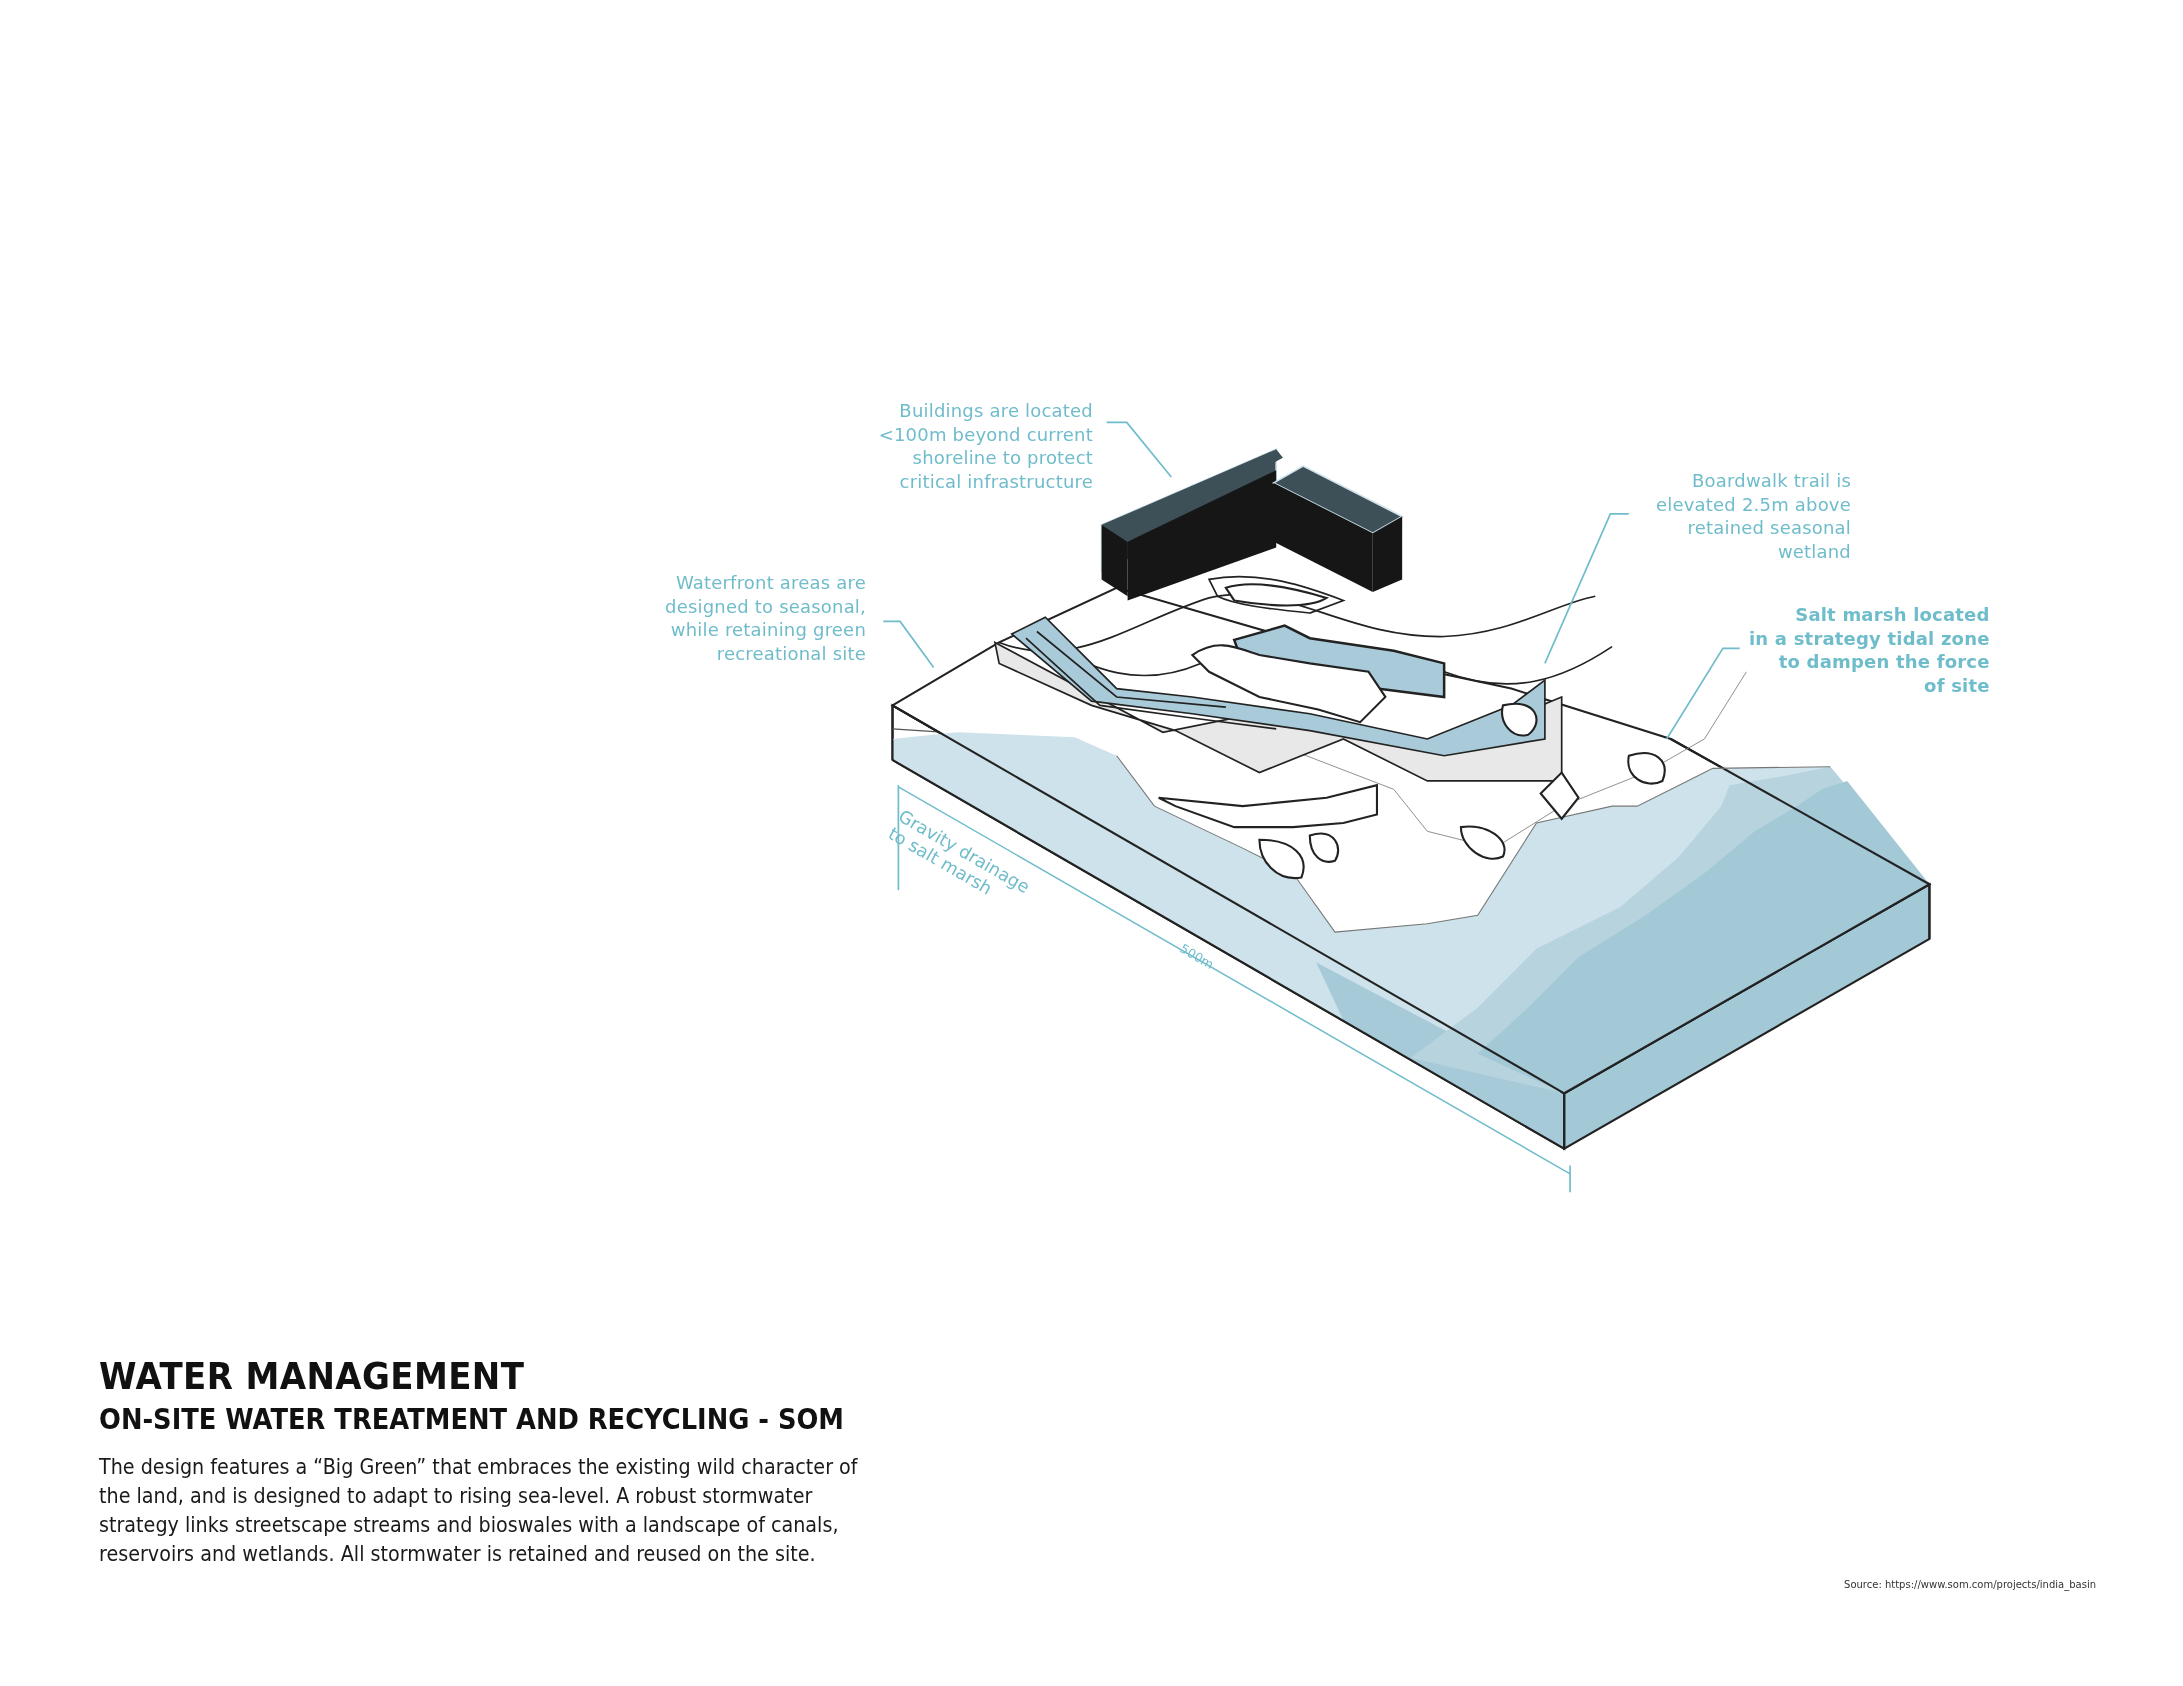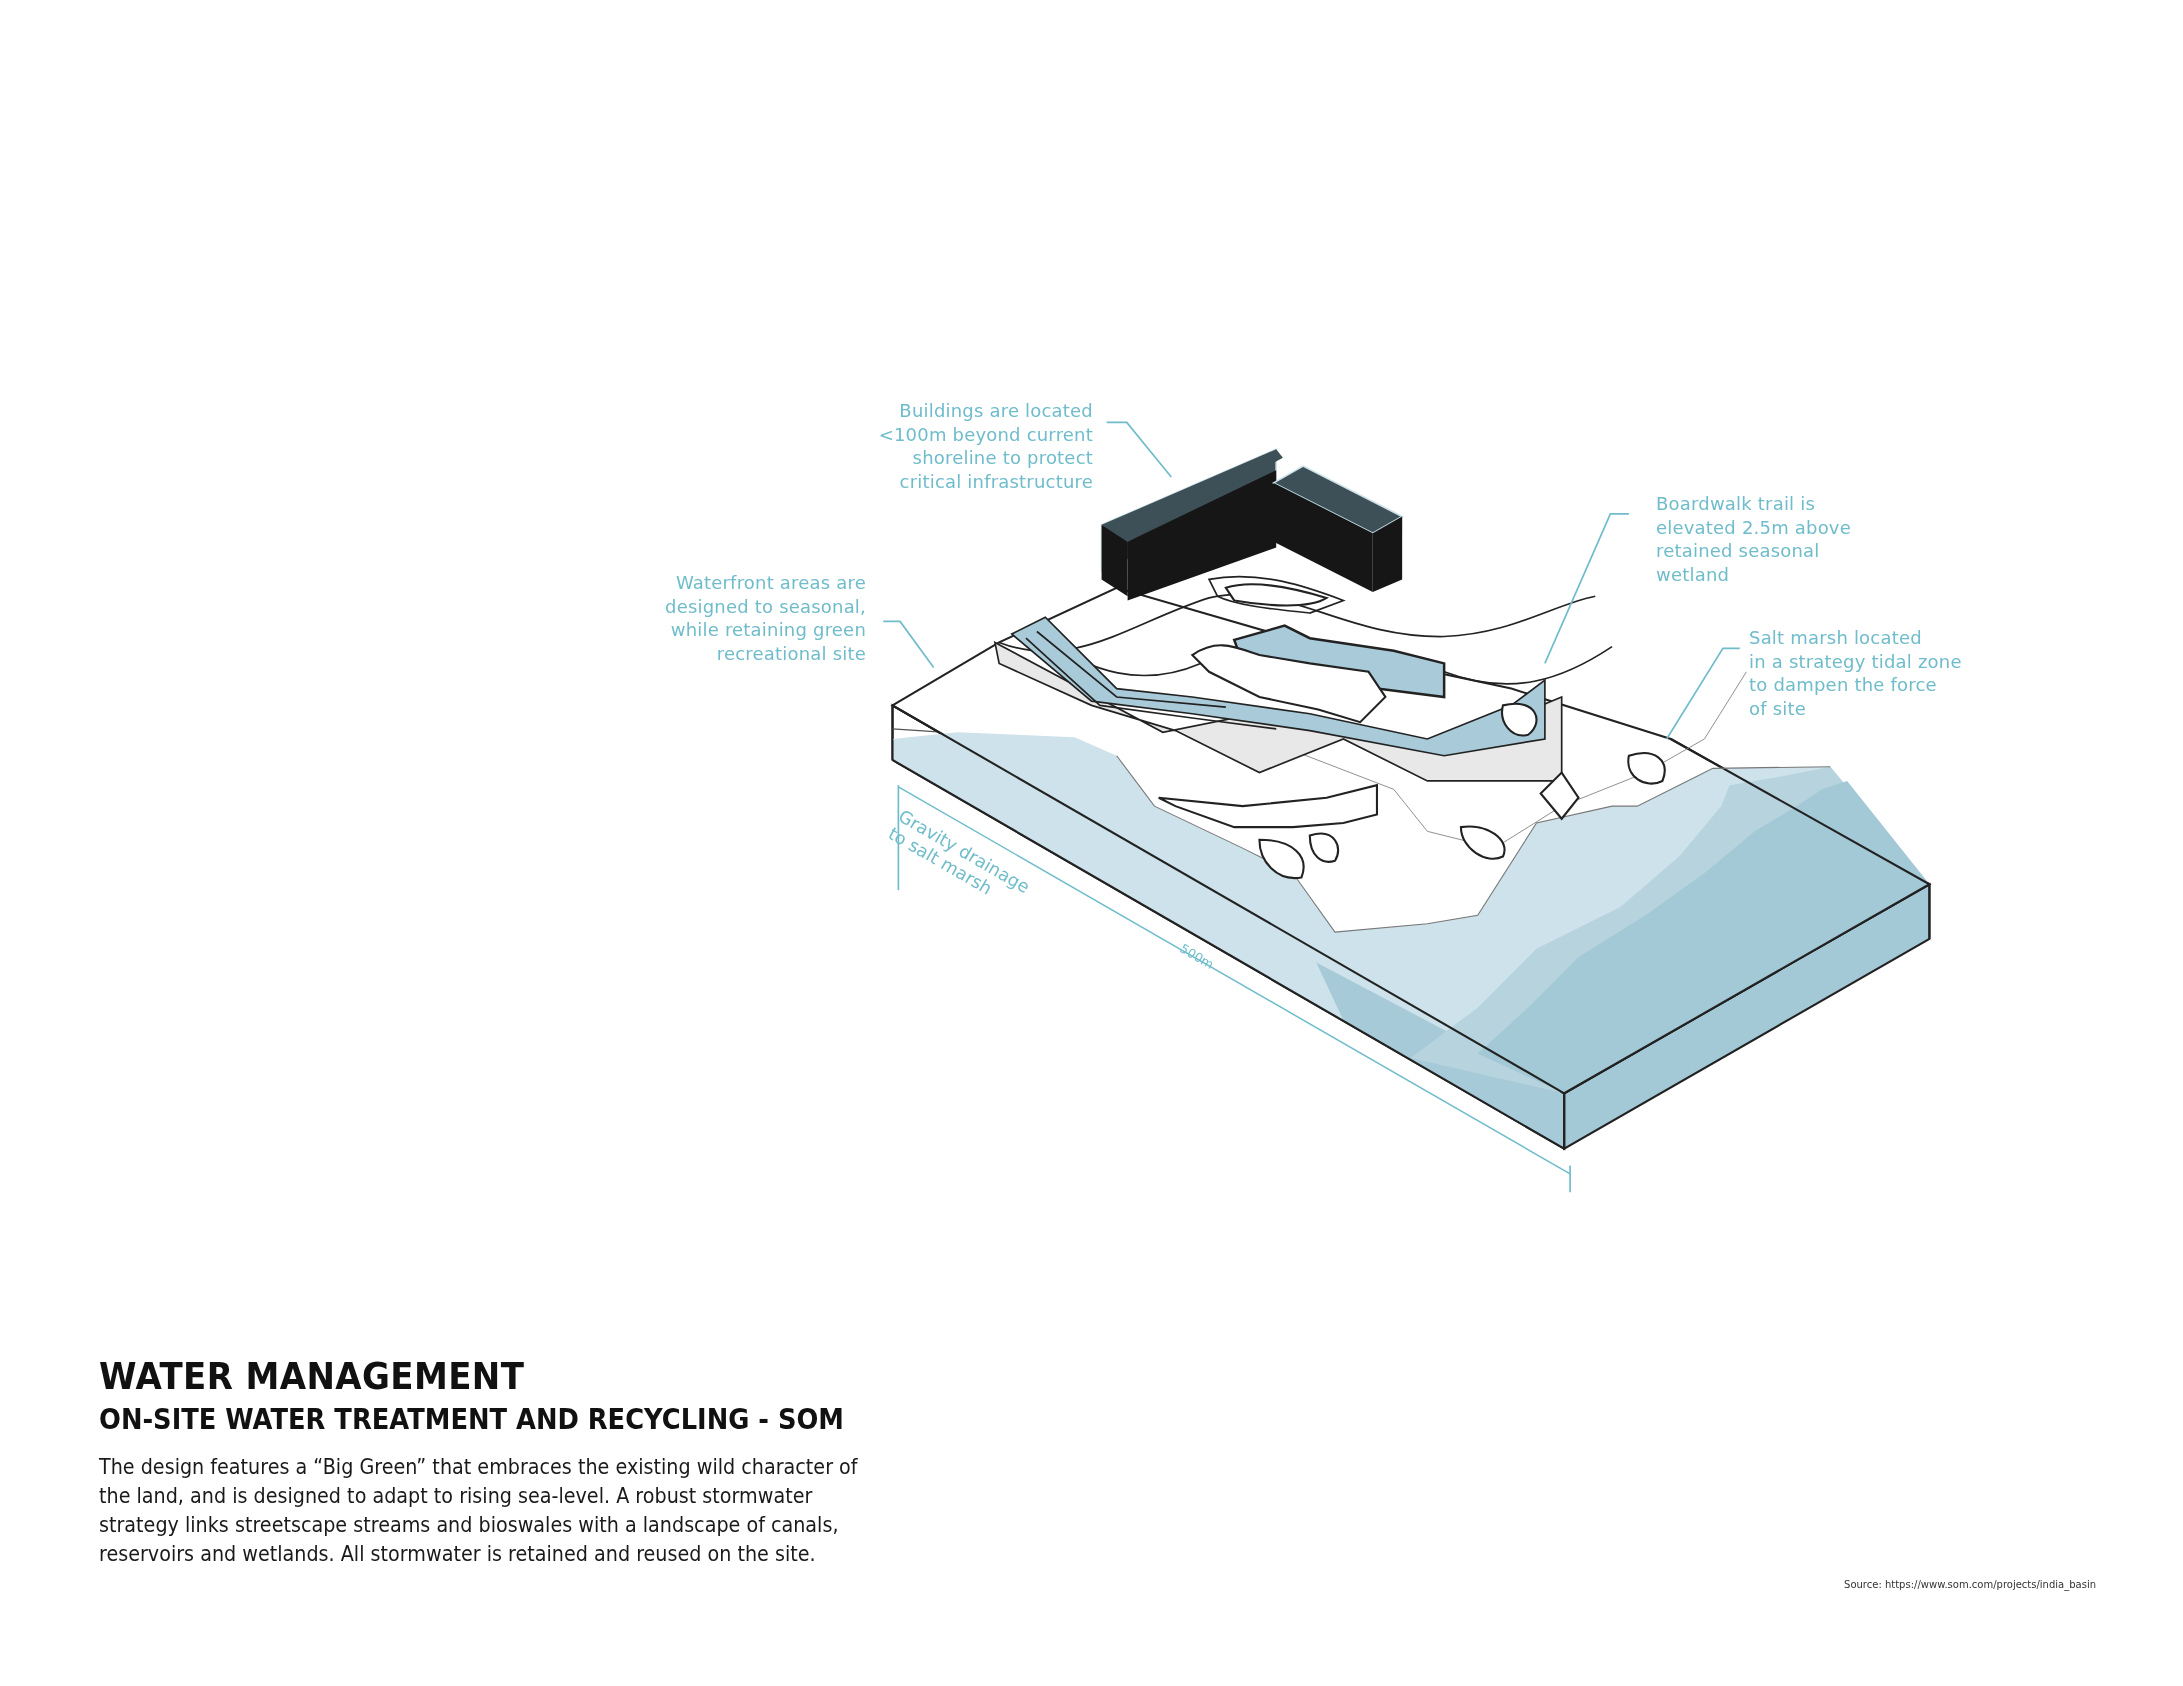--- a/index.html
+++ b/index.html
@@ -3,21 +3,21 @@
 <meta charset="utf-8">
 <style>
   html, body { margin: 0; padding: 0; background: #ffffff; }
   body { width: 2183px; height: 1687px; position: relative; overflow: hidden;
          font-family: "DejaVu Sans", "Liberation Sans", sans-serif; }
   #diagram { position: absolute; left: 0; top: 0; width: 2183px; height: 1687px; }
   .anno { position: absolute; color: #6fbccb; font-size: 18px; line-height: 23.5px;
           font-family: "DejaVu Sans", sans-serif; letter-spacing: 0.2px; }
   .anno .line { display: block; white-space: nowrap; }
   .right { text-align: right; }
-  .left { text-align: left; margin-top: 23px; }
+  .left { text-align: right; }
   #title-block { position: absolute; left: 99px; top: 1354px; width: 924px; }
   #title { font-family: "DejaVu Sans", sans-serif; font-weight: bold; font-size: 37px;
            color: #111; letter-spacing: 0.4px; margin: 0; line-height: 45px; transform: scaleX(0.92); transform-origin: left; }
   #subtitle { font-family: "DejaVu Sans", sans-serif; font-size: 28.6px; color: #111;
               margin: 1.7px 0 0 0; line-height: 37px; transform: scaleX(0.9); transform-origin: left; white-space: nowrap; }
   #body-text { margin-top: 15px; font-size: 20.6px; line-height: 29px; color: #1a1a1a;
                transform: scaleX(0.93); transform-origin: left; }
   #body-text .line { display: block; white-space: nowrap; }
   #source { position: absolute; right: 87px; top: 1579px; font-size: 10px; color: #333; white-space: nowrap; }
   .rot-label { position: absolute; color: #6fbccb; font-size: 17.6px; line-height: 20px; white-space: nowrap; }
@@ -118,21 +118,21 @@
   <span class="line">recreational site</span>
 </div>
 
 <div class="anno left" style="left:1656px; top:469px;">
   <span class="line">Boardwalk trail is</span>
   <span class="line">elevated 2.5m above</span>
   <span class="line">retained seasonal</span>
   <span class="line">wetland</span>
 </div>
 
-<div class="anno left" style="left:1749px; top:603px;">
+<div class="anno left" style="left:1749px; top:603px;font-weight:bold;">
   <span class="line">Salt marsh located</span>
   <span class="line">in a strategy tidal zone</span>
   <span class="line">to dampen the force</span>
   <span class="line">of site</span>
 </div>
 
 <div class="rot-label" style="left:905px; top:806px; transform: rotate(30deg); transform-origin: left top;">
   <span style="display:block">Gravity drainage</span>
   <span style="display:block">to salt marsh</span>
 </div>

